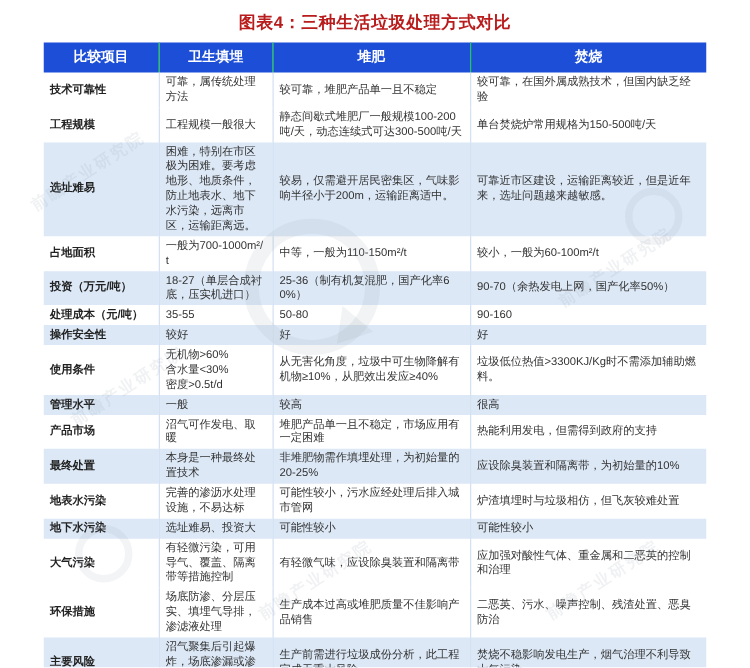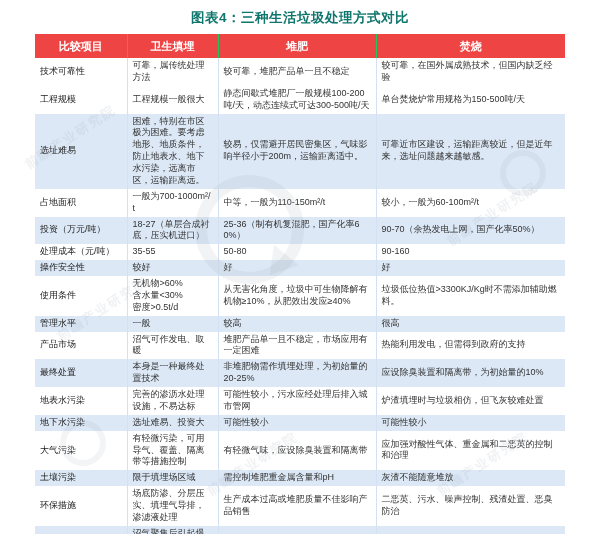--- a/index.html
+++ b/index.html
@@ -1,48 +1,48 @@
 <!DOCTYPE html>
 <html><head>
 <meta charset="utf-8">
 <style>
   html,body{margin:0;padding:0;background:#ffffff;}
   body{font-family:"Liberation Sans","DejaVu Sans",sans-serif;}
   .page{position:relative;width:600px;height:534px;background:#ffffff;overflow:hidden;}
   .chart-title{
     width:100%;text-align:center;padding-top:9px;margin:0 0 7px 0;
-    font-size:13.5px;font-weight:bold;color:#0f766e;letter-spacing:0.5px;
+    font-size:13.5px;font-weight:bold;color:#b91c1c;letter-spacing:0.5px;
   }
   table.compare{
     width:530px;margin:0 auto;border-collapse:collapse;table-layout:fixed;
     font-size:9px;color:#333333;line-height:1.32;
   }
   col.c0{width:92px;} col.c1{width:91px;} col.c2{width:158px;} col.c3{width:189px;}
   thead th{
     background:#3a7dd6;color:#ffffff;font-weight:bold;font-size:11px;
     height:24px;text-align:center;padding:0 2px;
   }
   thead th + th{border-left:1px solid #22c55e;}
   tbody td{
     padding:2px 5px;vertical-align:middle;text-align:left;
     white-space:pre-line;word-break:break-all;
   }
   tbody td + td{border-left:1px solid #d3e1f3;}
-  tbody td.rowlabel{font-weight:normal;color:#222222;}
+  tbody td.rowlabel{font-weight:bold;color:#222222;}
   tbody tr.alt{background:#dce8f6;}
   
   .wm{position:absolute;pointer-events:none;color:#8a99a8;}
   .wm-text{font-size:13px;font-weight:bold;opacity:0.13;transform:rotate(-33deg);white-space:nowrap;letter-spacing:2px;}
   .wm-ring{border-radius:50%;opacity:0.14;border:12px solid #9aa7b4;}
   .wm-ring.small{border-width:6px;opacity:0.12;}
   .wm-wedge{position:absolute;width:0;height:0;opacity:0.14;
     border-left:16px solid transparent;border-right:16px solid transparent;
     border-top:26px solid #9aa7b4;transform:rotate(40deg);}
 </style>
-<style>thead th{background:#ef4444;color:#ffffff;}tbody tr.alt{background:#dce8f6;}table.compare{color:#333333;}</style></head>
+<style>thead th{background:#1d4ed8;color:#ffffff;}tbody tr.alt{background:#dce8f6;}table.compare{color:#333333;}</style></head>
 <body>
 
 <div class="page">
 
   <div class="wm wm-text" style="left:18px;top:128px;">前瞻产业研究院</div>
   <div class="wm wm-text" style="left:50px;top:300px;">前瞻产业研究院</div>
   <div class="wm wm-text" style="left:200px;top:455px;">前瞻产业研究院</div>
   <div class="wm wm-text" style="left:440px;top:205px;">前瞻产业研究院</div>
   <div class="wm wm-text" style="left:430px;top:455px;">前瞻产业研究院</div>
   <div class="wm wm-ring" style="left:195px;top:175px;width:85px;height:85px;"></div>
@@ -147,26 +147,20 @@
           <td>选址难易、投资大</td>
           <td>可能性较小</td>
           <td>可能性较小</td>
         </tr>
         <tr>
           <td class="rowlabel">大气污染</td>
           <td>有轻微污染，可用导气、覆盖、隔离带等措施控制</td>
           <td>有轻微气味，应设除臭装置和隔离带</td>
           <td>应加强对酸性气体、重金属和二恶英的控制和治理</td>
         </tr>
-        <tr class="alt">
-          <td class="rowlabel">土壤污染</td>
-          <td>限于填埋场区域</td>
-          <td>需控制堆肥重金属含量和pH</td>
-          <td>灰渣不能随意堆放</td>
-        </tr>
         <tr>
           <td class="rowlabel">环保措施</td>
           <td>场底防渗、分层压实、填埋气导排，渗滤液处理</td>
           <td>生产成本过高或堆肥质量不佳影响产品销售</td>
           <td>二恶英、污水、噪声控制、残渣处置、恶臭防治</td>
         </tr>
         <tr class="alt">
           <td class="rowlabel">主要风险</td>
           <td>沼气聚集后引起爆炸，场底渗漏或渗滤液的二次污染</td>
           <td>生产前需进行垃圾成份分析，此工程完成无重大风险</td>

